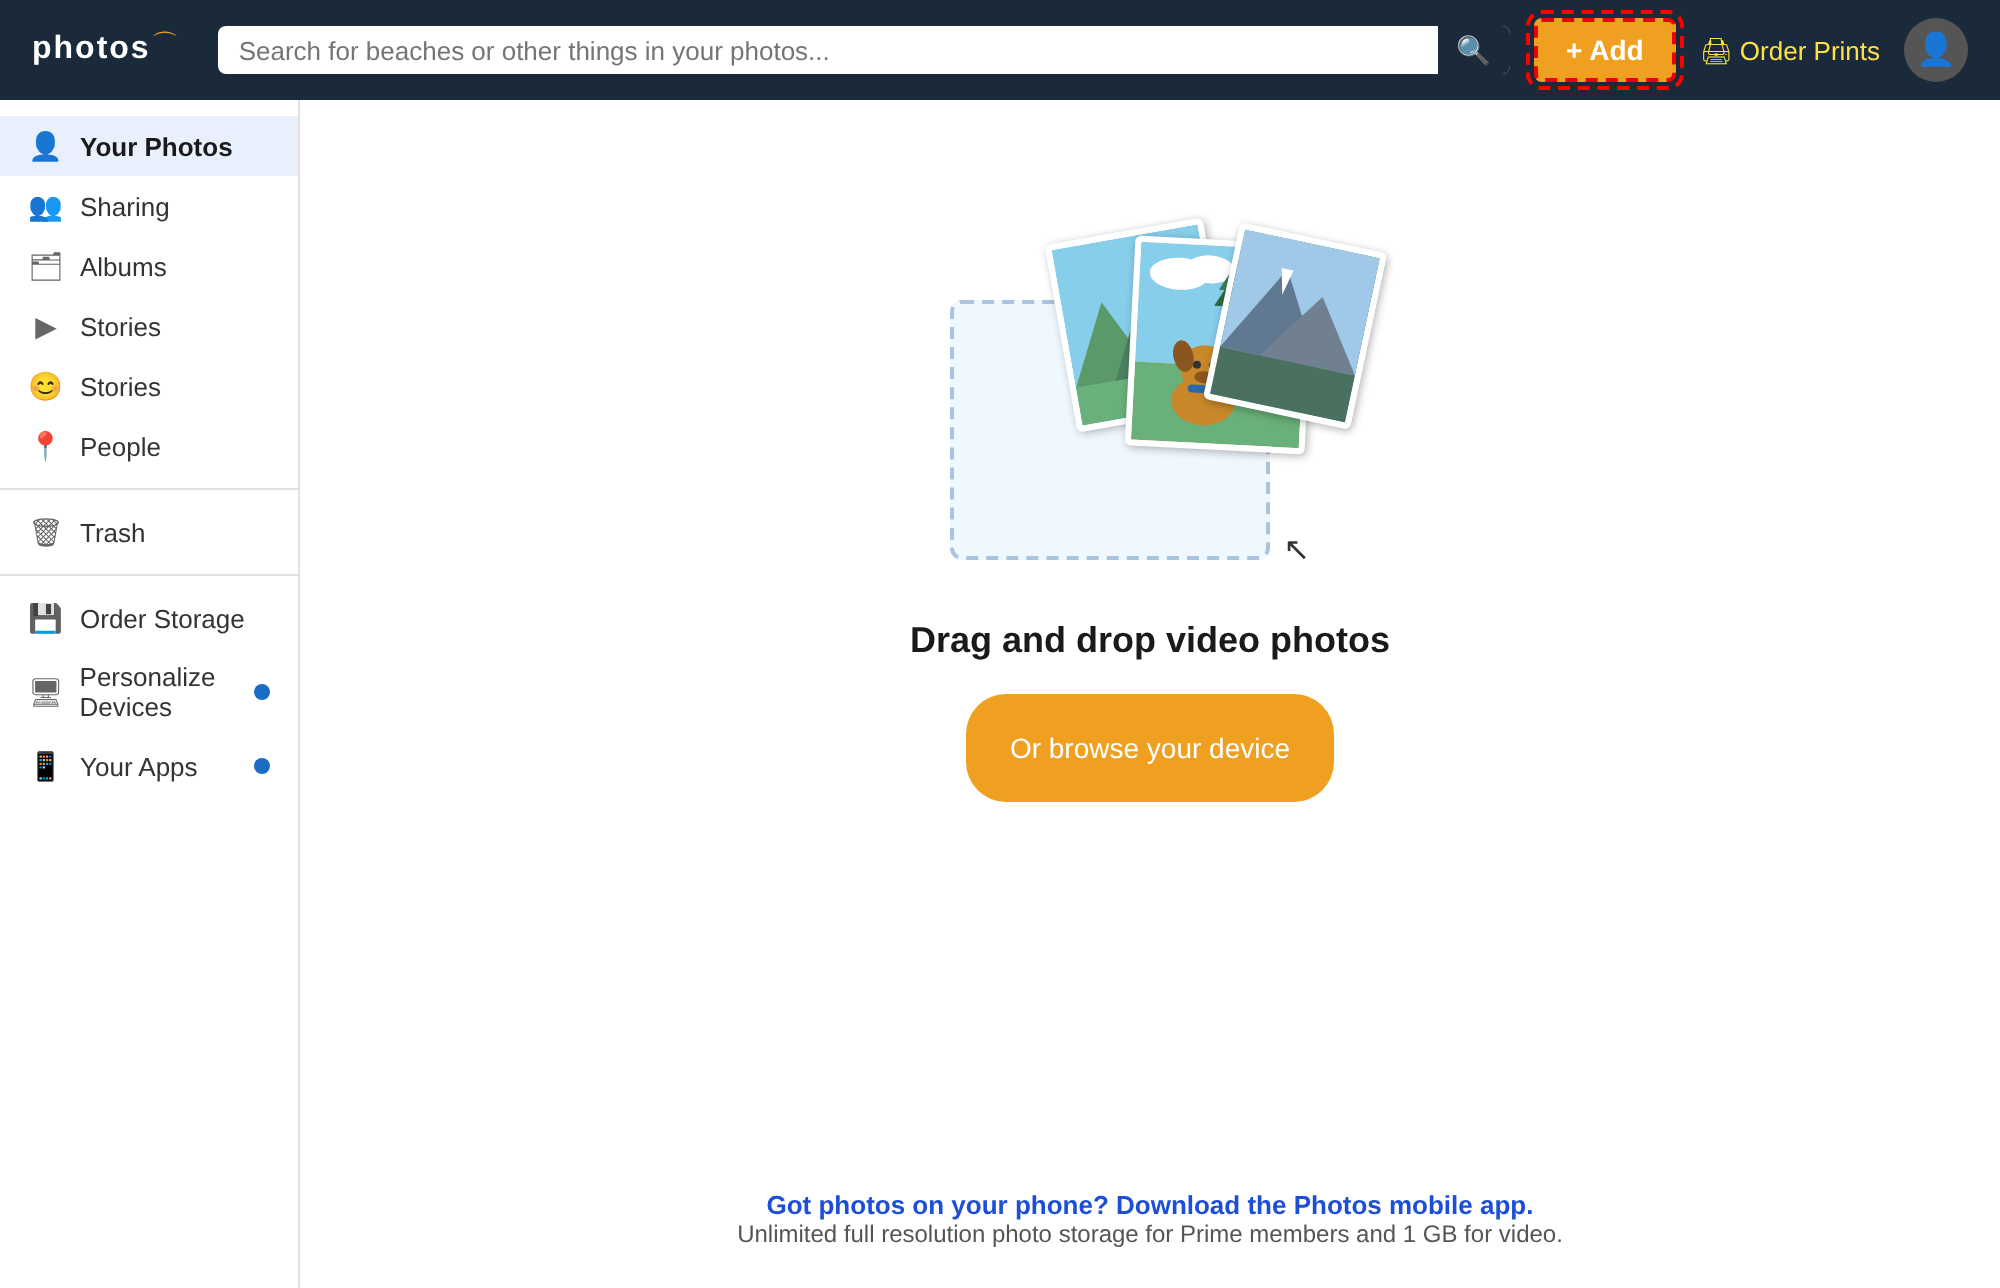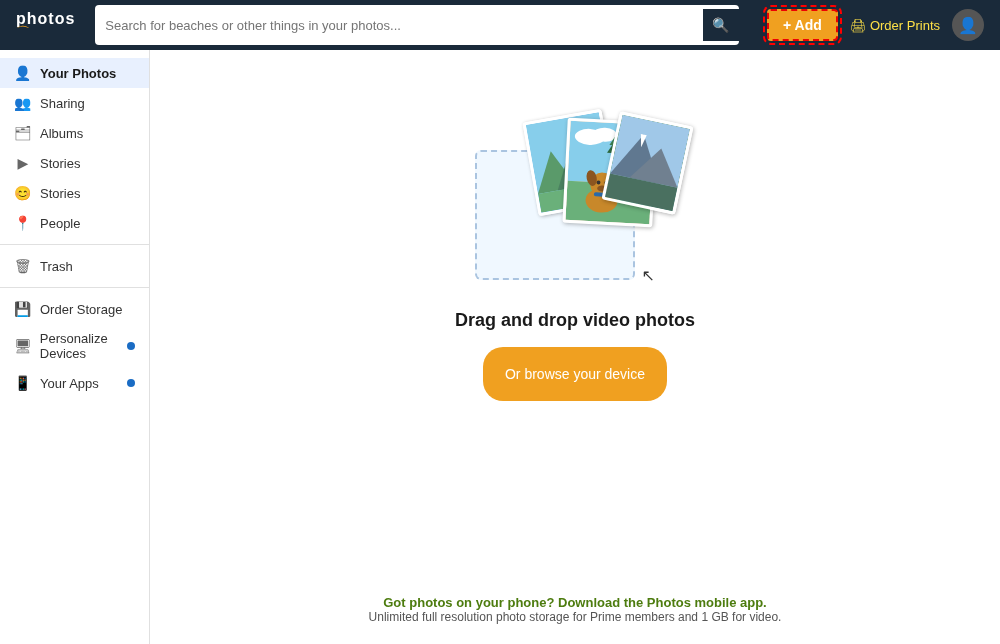--- a/index.html
+++ b/index.html
@@ -9,21 +9,21 @@
     .header {
       background: #1a2a3a;
       height: 50px;
       display: flex;
       align-items: center;
       padding: 0 16px;
       gap: 12px;
     }
     .logo-area {
       display: flex;
-      flex-direction: column;
+      flex-direction: row;
       align-items: flex-start;
       margin-right: 8px;
     }
     .logo-text {
       color: white;
       font-size: 16px;
       font-weight: bold;
       letter-spacing: 1px;
       line-height: 1;
     }
@@ -33,21 +33,21 @@
       line-height: 1;
       margin-top: -2px;
     }
     .search-bar {
       flex: 1;
       display: flex;
       align-items: center;
       background: white;
       border-radius: 4px;
       overflow: hidden;
-      height: 40px;
+      height: 24px;
     }
     .search-input {
       flex: 1;
       border: none;
       outline: none;
       padding: 0 10px;
       font-size: 13px;
       color: #555;
     }
     .search-btn {
@@ -70,21 +70,20 @@
       height: 32px;
       border-radius: 4px;
       cursor: pointer;
       font-size: 14px;
       font-weight: bold;
       display: flex;
       align-items: center;
       gap: 4px;
       outline: 2px dashed red;
       outline-offset: 2px;
-      margin-left: 16px;
     }
     .order-prints-btn {
       background: transparent;
       border: none;
       color: #fde047;
       font-size: 13px;
       cursor: pointer;
       display: flex;
       align-items: center;
       gap: 4px;
@@ -251,21 +250,21 @@
 
     
     .footer-text {
       position: absolute;
       bottom: 20px;
       text-align: center;
       font-size: 12px;
       color: #555;
     }
     .footer-text strong {
-      color: #4d7c0f;
+      color: #1d4ed8;
       font-size: 13px;
       text-align: right;
     }
 
     
     .icon-person { color: #1a6cc4; }
     .icon-sharing { color: #1a6cc4; }
     .icon-album { color: #666; }
     .icon-stories { color: #666; }
     .icon-people { color: #e8504a; }

